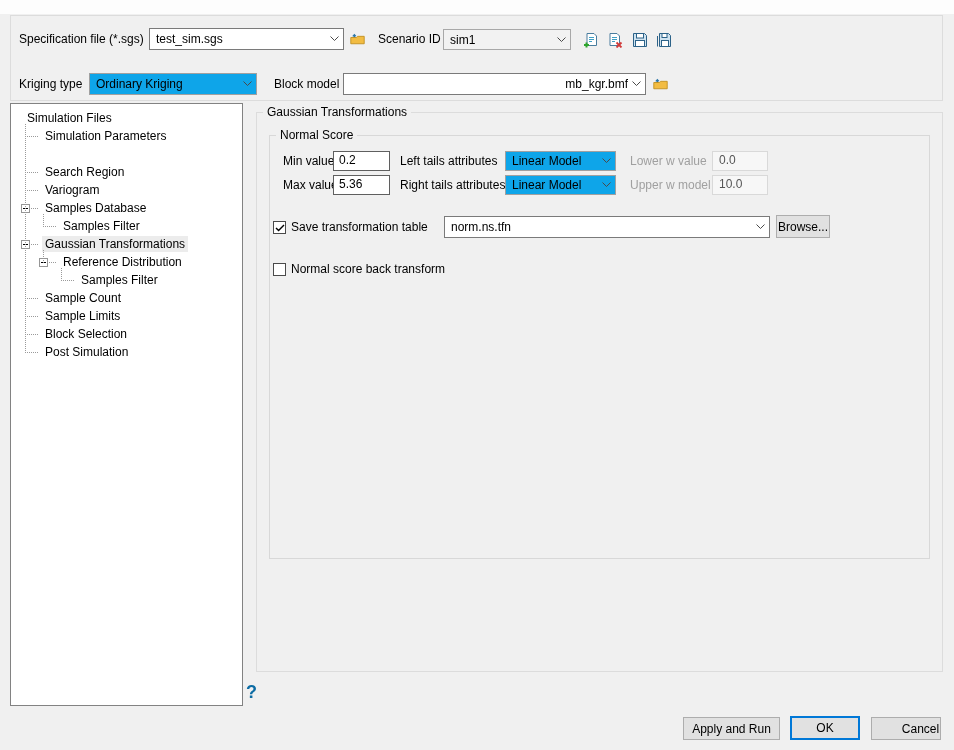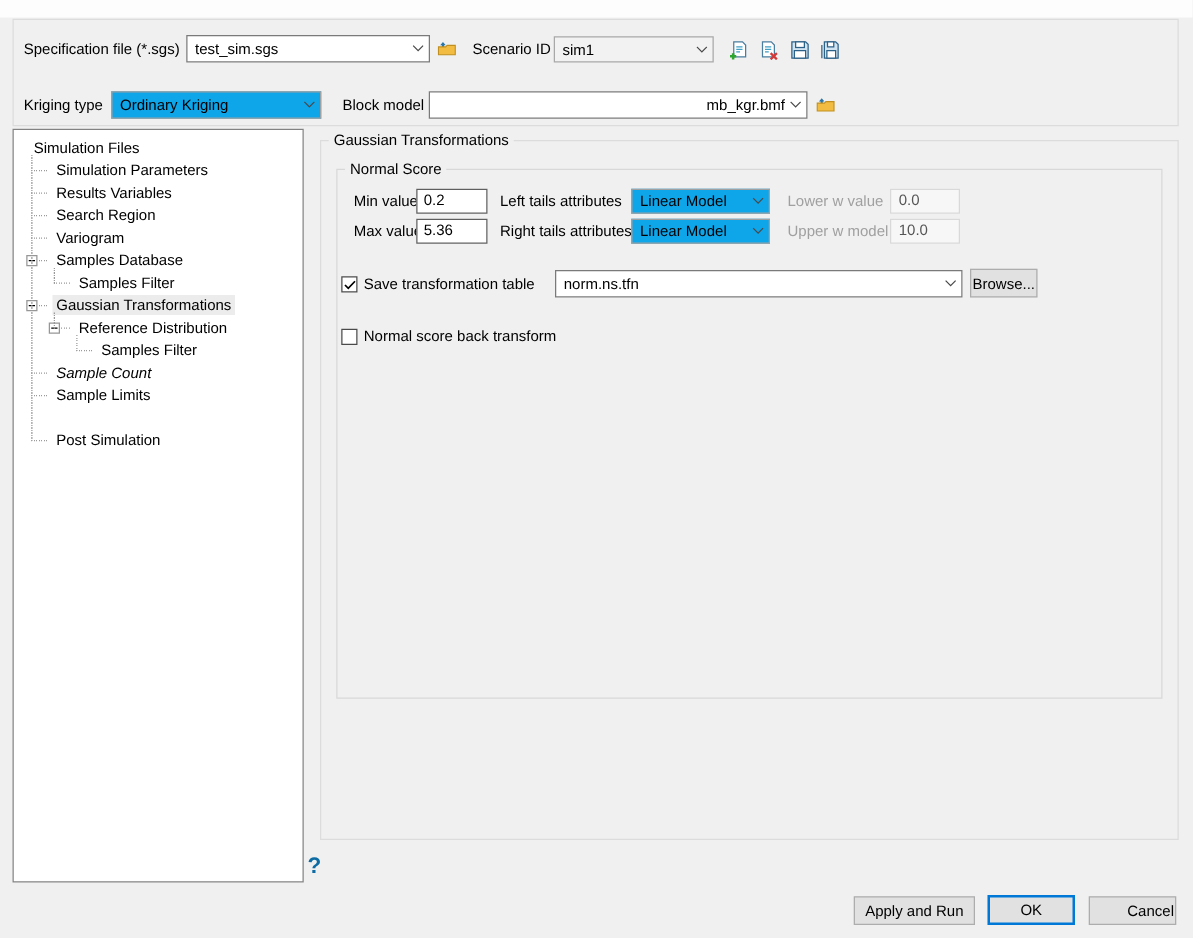--- a/index.html
+++ b/index.html
@@ -165,24 +165,20 @@
 </div>
 
 <div class="tree">
     <div class="tree-row" style="top: 5px;">
       <span class="tree-label" style="left: 13px;">Simulation Files</span>
     </div>
     <div class="tree-row" style="top: 23px;">
       <span class="hconn" style="left: 14px; width: 13px;"></span>
       <span class="tree-label" style="left: 31px;">Simulation Parameters</span>
     </div>
-    <div class="tree-row" style="top: 41px;">
-      <span class="hconn" style="left: 14px; width: 13px;"></span>
-      <span class="tree-label" style="left: 31px;">Results Variables</span>
-    </div>
     <div class="tree-row" style="top: 59px;">
       <span class="hconn" style="left: 14px; width: 13px;"></span>
       <span class="tree-label" style="left: 31px;">Search Region</span>
     </div>
     <div class="tree-row" style="top: 77px;">
       <span class="hconn" style="left: 14px; width: 13px;"></span>
       <span class="tree-label" style="left: 31px;">Variogram</span>
     </div>
     <div class="tree-row" style="top: 95px;">
       <span class="hconn" style="left: 14px; width: 13px;"></span>
@@ -202,25 +198,29 @@
       <span class="hconn" style="left: 32px; width: 13px;"></span>
       <span class="expander" style="left: 28px;"></span>
       <span class="tree-label" style="left: 49px;">Reference Distribution</span>
     </div>
     <div class="tree-row" style="top: 167px;">
       <span class="hconn" style="left: 50px; width: 13px;"></span>
       <span class="tree-label" style="left: 67px;">Samples Filter</span>
     </div>
     <div class="tree-row" style="top: 185px;">
       <span class="hconn" style="left: 14px; width: 13px;"></span>
-      <span class="tree-label" style="left: 31px; font-style: italic;">Sample Count</span>
+      <span class="tree-label" style="left: 31px;">Sample Count</span>
     </div>
     <div class="tree-row" style="top: 203px;">
       <span class="hconn" style="left: 14px; width: 13px;"></span>
       <span class="tree-label" style="left: 31px;">Sample Limits</span>
+    </div>
+    <div class="tree-row" style="top: 221px;">
+      <span class="hconn" style="left: 14px; width: 13px;"></span>
+      <span class="tree-label" style="left: 31px;">Block Selection</span>
     </div>
     <div class="tree-row" style="top: 239px;">
       <span class="hconn" style="left: 14px; width: 13px;"></span>
       <span class="tree-label" style="left: 31px;">Post Simulation</span>
     </div>
     <div class="vguide" style="left: 14px; top: 20px; height: 229px;"></div>
     <div class="vguide" style="left: 32px; top: 110px; height: 13px;"></div>
     <div class="vguide" style="left: 32px; top: 146px; height: 13px;"></div>
     <div class="vguide" style="left: 50px; top: 164px; height: 13px;"></div>
   </div>

